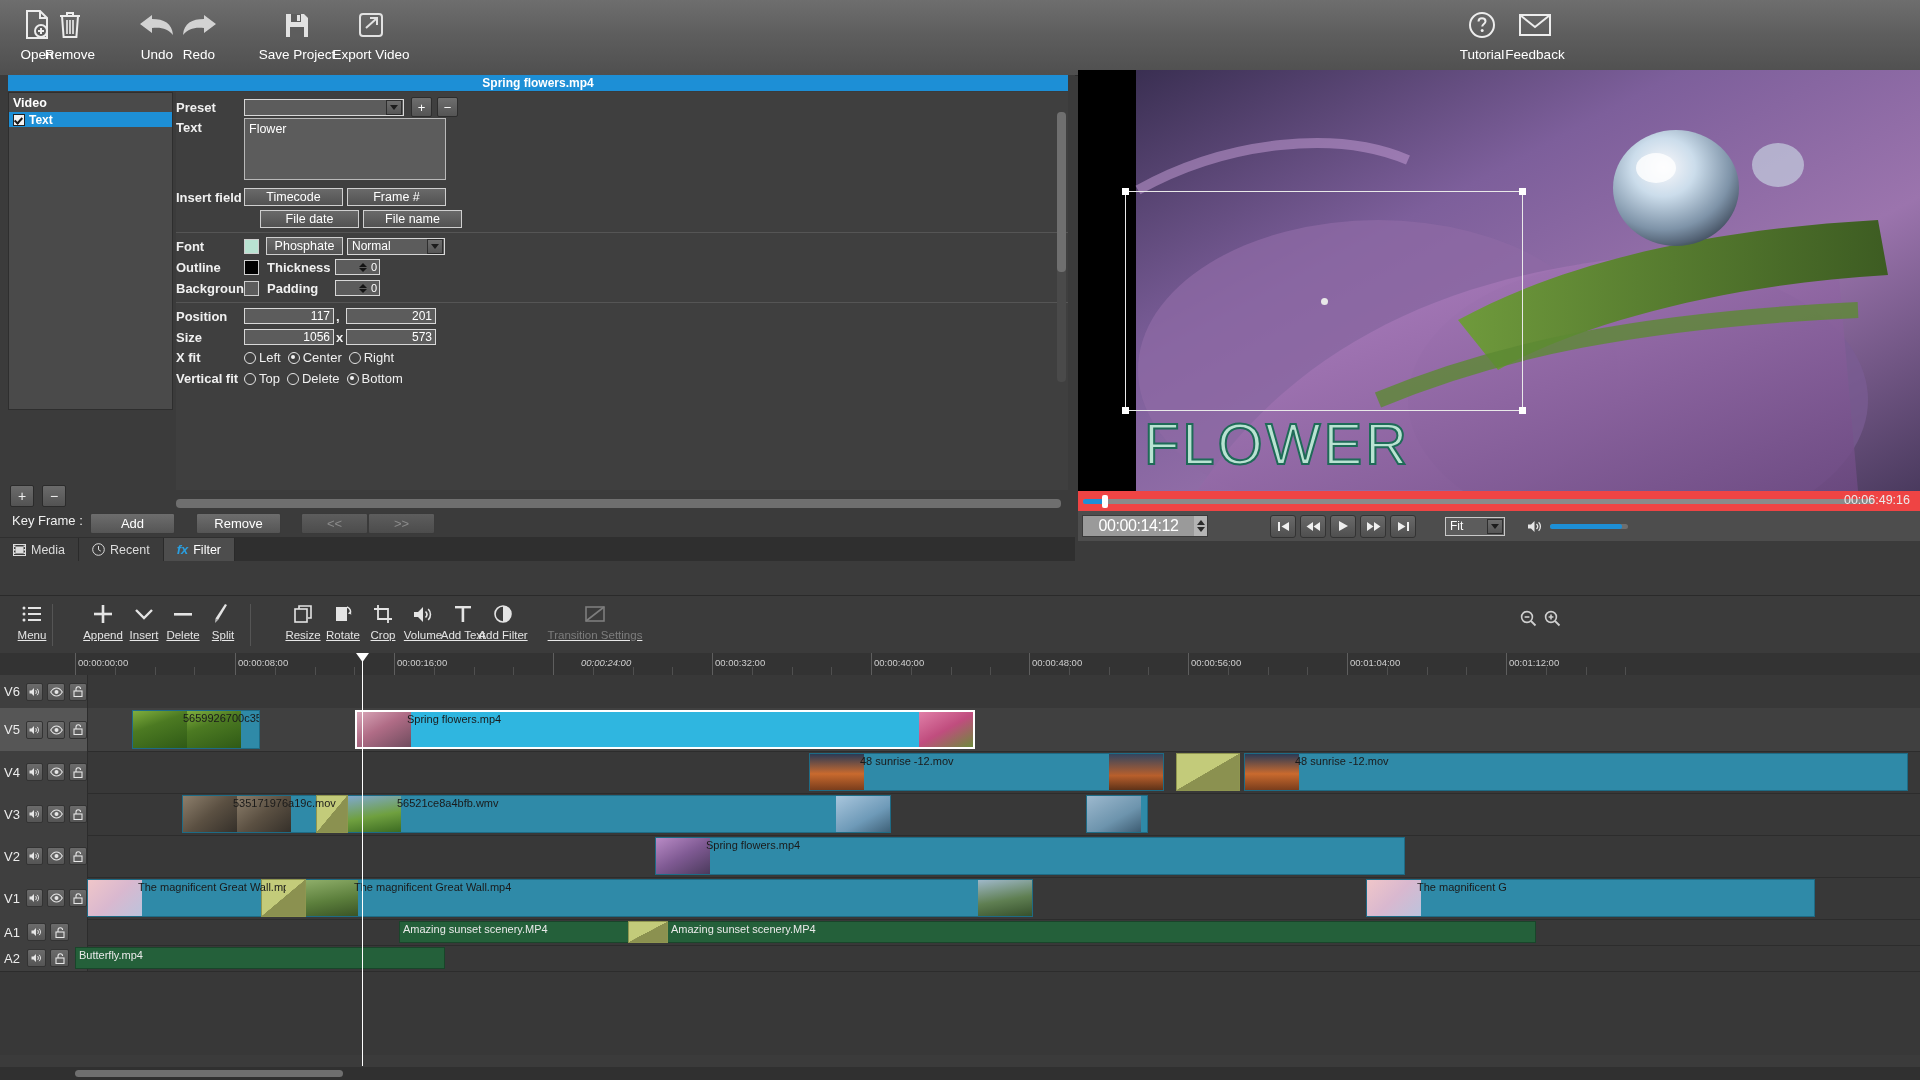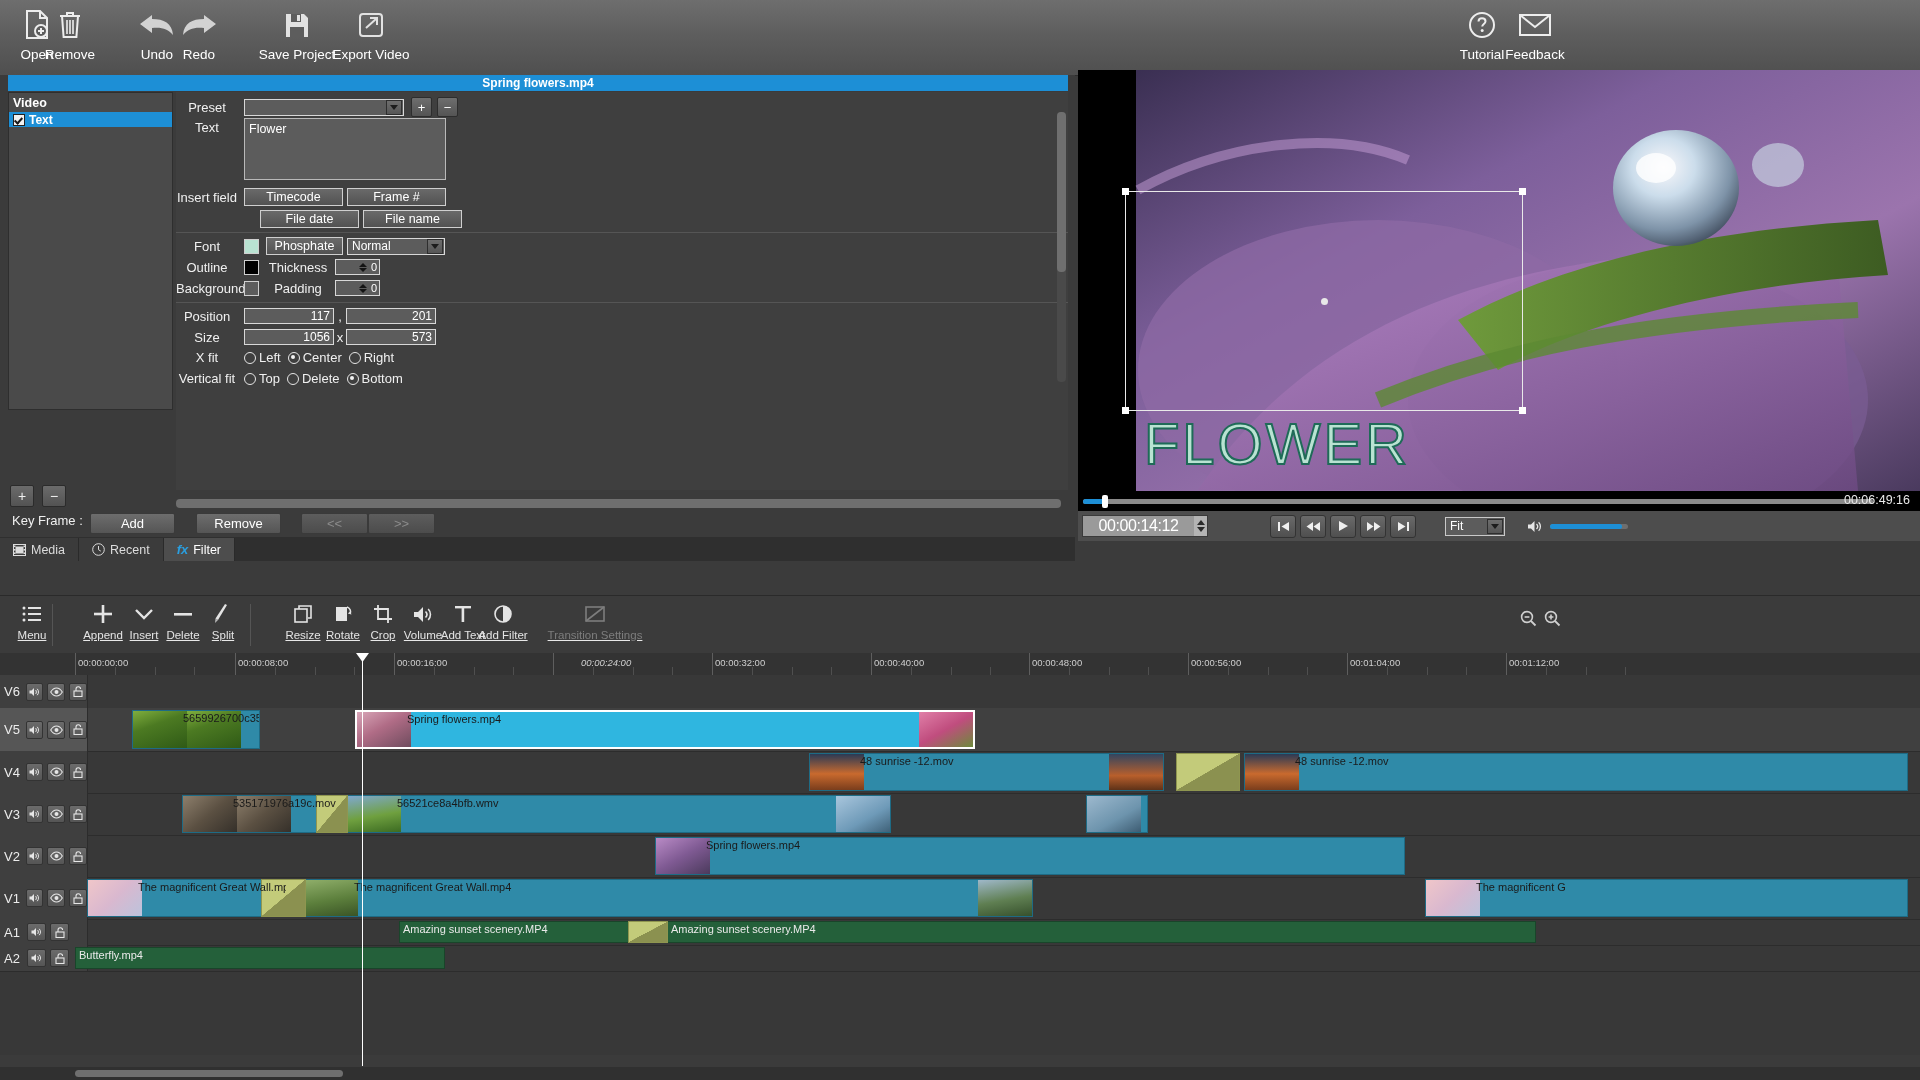--- a/index.html
+++ b/index.html
@@ -45,21 +45,21 @@
   .lp-chk:after{content:"";position:absolute;left:2px;top:1px;width:3px;height:6px;
     border:solid #1a1a1a;border-width:0 2px 2px 0;transform:rotate(42deg);}
   .pm-btns{position:absolute;left:10px;top:410px;display:flex;gap:8px;}
   .sq-btn{width:22px;height:20px;background:linear-gradient(#6b6b6b,#535353);
     border:1px solid #2b2b2b;border-radius:2px;color:#f0f0f0;font-size:14px;
     display:flex;align-items:center;justify-content:center;cursor:pointer;}
 
   
   .form{position:absolute;left:176px;top:17px;width:892px;height:398px;background:#3f3f3f;}
   .frow{position:absolute;display:flex;align-items:center;}
-  .flabel{font-size:13px;color:#f0f0f0;text-align:center;white-space:nowrap;}
+  .flabel{font-size:13px;color:#f0f0f0;text-align:left;white-space:nowrap;font-weight:bold;}
   .finput{
     background:#5c5c5c;border:1px solid #d8d8d8;height:16px;
     font-size:12px;color:#fff;display:flex;align-items:center;
     padding:0 3px;box-sizing:border-box;
   }
   .combo{background:#5c5c5c;border:1px solid #d8d8d8;height:17px;
     display:flex;align-items:center;box-sizing:border-box;cursor:pointer;}
   .combo span{flex:1;font-size:12px;padding-left:4px;color:#fff;}
   .carrow{
     width:14px;height:13px;margin-right:1px;
@@ -127,21 +127,21 @@
   .selbox{position:absolute;left:47px;top:121px;width:398px;height:220px;
     border:1px solid #e9e9e9;box-sizing:border-box;}
   .handle{position:absolute;width:7px;height:7px;background:#fff;}
   .ctr-dot{position:absolute;left:50%;top:50%;width:7px;height:7px;margin:-3px 0 0 -3px;
     background:#e8e8e8;border-radius:50%;}
   .flowertext{
     position:absolute;left:10px;bottom:14px;width:378px;text-align:center;
     font-family:"Liberation Sans",sans-serif;font-size:58px;letter-spacing:3px;
     color:#b9e3d2;-webkit-text-stroke:2px #1f6b58;font-weight:400;
   }
-  .seekbar{position:absolute;left:1078px;top:491px;width:842px;height:20px;background:#000000;}
+  .seekbar{position:absolute;left:1078px;top:491px;width:842px;height:20px;background:#ef4444;}
   .seek-track{position:absolute;left:5px;top:8px;width:790px;height:5px;background:#8a8a8a;border-radius:3px;}
   .seek-fill{position:absolute;left:5px;top:8px;width:22px;height:5px;background:#1d8fd6;border-radius:3px;}
   .seek-knob{position:absolute;left:24px;top:4px;width:6px;height:13px;background:#fff;border-radius:2px;}
   .dur{position:absolute;right:10px;top:2px;font-size:12.5px;color:#eaeaea;}
   .transport{position:absolute;left:1078px;top:511px;width:842px;height:30px;
     background:#4d4d4d;display:flex;align-items:center;}
   .tc-field{margin-left:4px;background:#9a9a9a;border:1px solid #3a3a3a;width:126px;height:22px;
     display:flex;align-items:center;box-sizing:border-box;}
   .tc-field span{flex:1;text-align:center;font-size:16px;color:#fff;
     font-family:"Liberation Sans",sans-serif;letter-spacing:-0.4px;}
@@ -1015,21 +1015,21 @@
             </div>
             <div class="cname">The magnificent Great Wall.mp4</div>
           </div>
           <div class="clip" style="left: 215px; width: 730px;">
             <div class="thumbs">
               <div class="th" style="background: linear-gradient(170deg, rgb(143, 174, 106) 0%, rgb(92, 127, 60) 55%, rgb(58, 84, 38) 100%);"></div>
             </div>
             <div class="th" style="position: absolute; right: 0px; top: 0px; bottom: 0px; width: 54px; background: linear-gradient(170deg, rgb(159, 184, 201) 0%, rgb(95, 127, 82) 55%, rgb(54, 80, 44) 100%);"></div>
             <div class="cname">The magnificent Great Wall.mp4</div>
           </div>
-          <div class="clip" style="left: 1337px; width: 483px;">
+          <div class="clip" style="left: 1278px; width: 449px;">
             <div class="thumbs">
               <div class="th" style="background: linear-gradient(135deg, rgb(240, 198, 201) 0%, rgb(217, 184, 207) 50%, rgb(188, 195, 220) 100%);"></div>
             </div>
             <div class="cname">The magnificent G</div>
           </div>
           <div class="trans" style="left: 173px; width: 45px;">
             <div class="transdiag"></div>
           </div>
         </div>
       </div>

